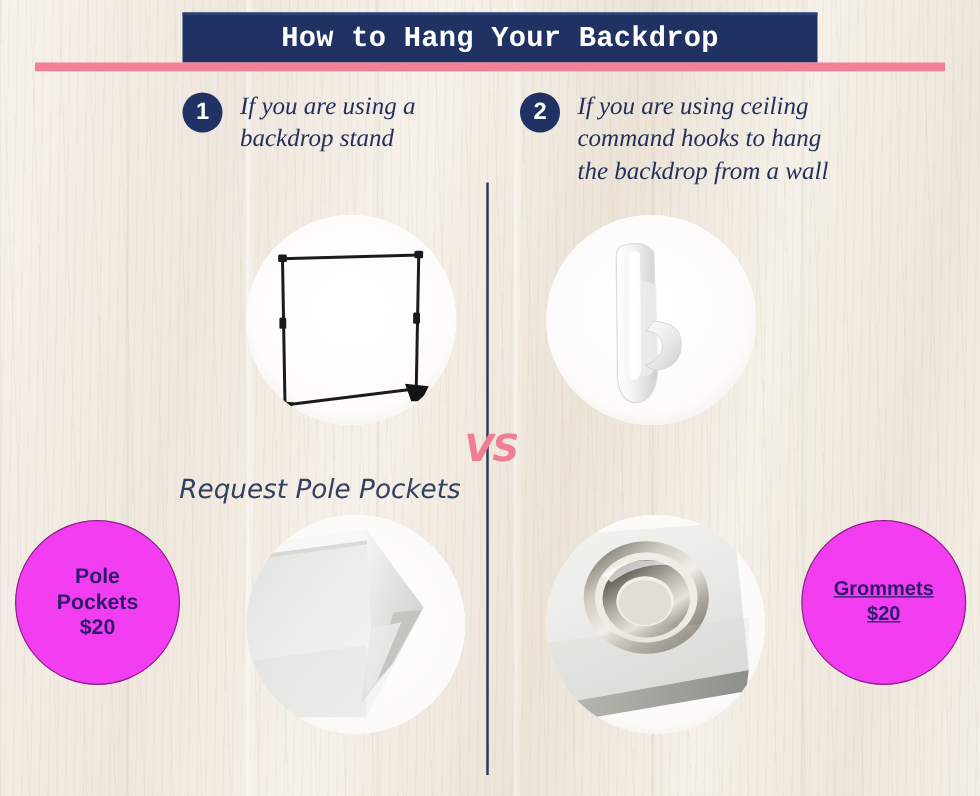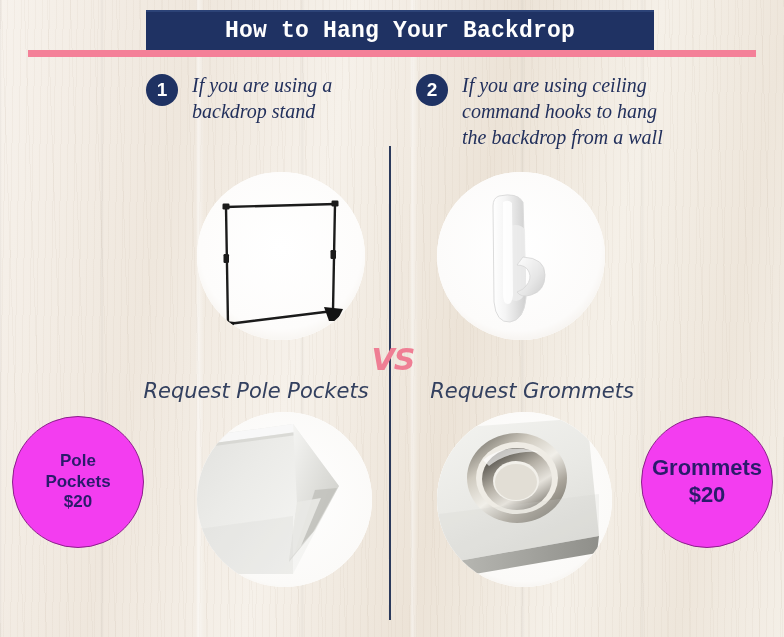--- a/index.html
+++ b/index.html
@@ -169,21 +169,21 @@
     color: #2b1b6b;
     font-family: "Liberation Sans", sans-serif;
     font-weight: 700;
     font-size: 17px;
     line-height: 1.22;
     text-align: center;
     white-space: pre-line;
   }
   #bubble-left  { left: 12px;  top: 416px; width: 130px; height: 130px; }
   #bubble-right { left: 641px; top: 416px; width: 130px; height: 130px; }
-  #bubble-right { font-size: 22px; }
+  #bubble-right { font-size: 16px; text-decoration: underline; }
 </style>
 </head>
 <body>
 
 <div id="infographic">
 
   <div class="title-banner">
     <span>How to Hang Your Backdrop</span>
   </div>
   <div class="pink-rule"></div>
@@ -346,21 +346,20 @@
 
       <path d="M46 48 q22 -18 56 -8 q-30 -2 -50 14 Z" fill="#ffffff" opacity="0.65"></path>
 
       <path d="M-14 104 L162 82 L162 124 L16 150 L-14 120 Z" fill="#d2d2cd" opacity="0.22"></path>
     </svg>
   </div>
 
   <div class="vs-mark">VS</div>
 
   <div class="caption" id="caption-left">Request Pole Pockets</div>
-  <div class="caption" id="caption-right">Request Grommets</div>
 
   <div class="price-bubble" id="bubble-left">
     <div>Pole
 Pockets</div>
     <div>$20</div>
   </div>
   <div class="price-bubble" id="bubble-right">
     <div>Grommets</div>
     <div>$20</div>
   </div>

